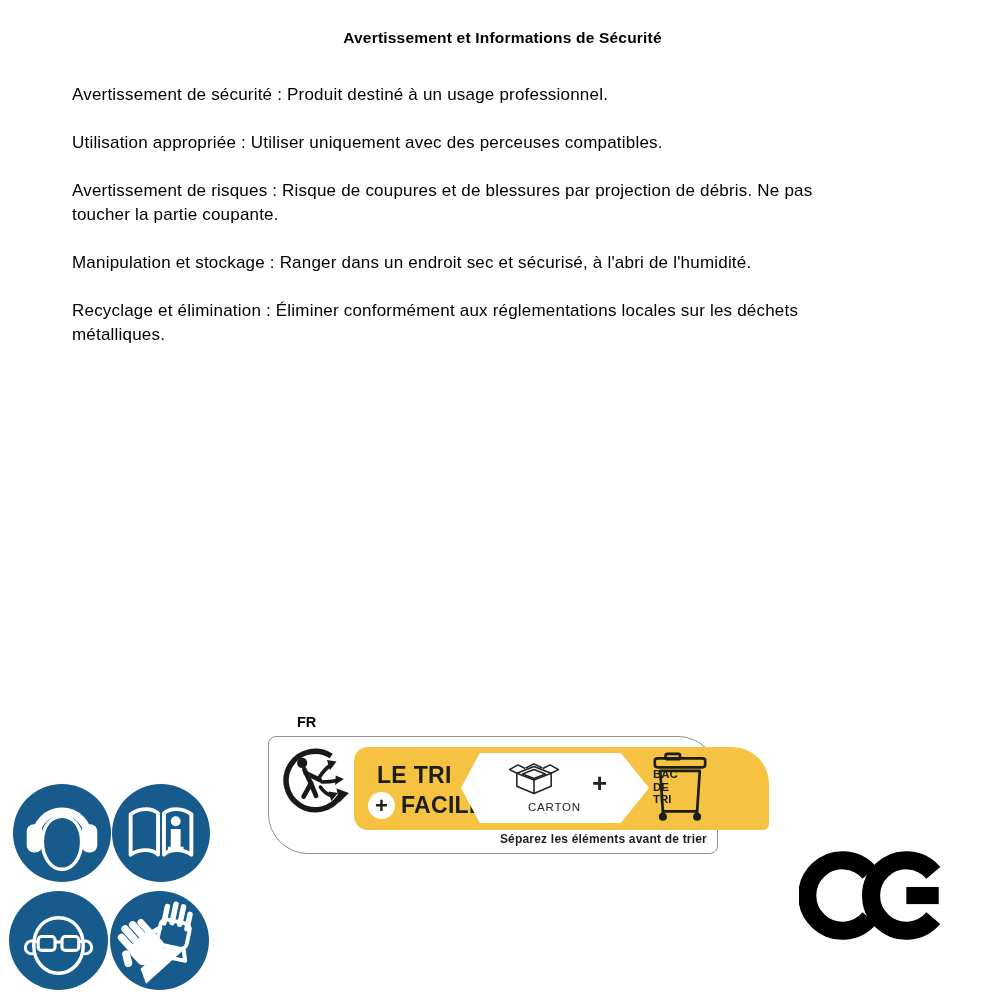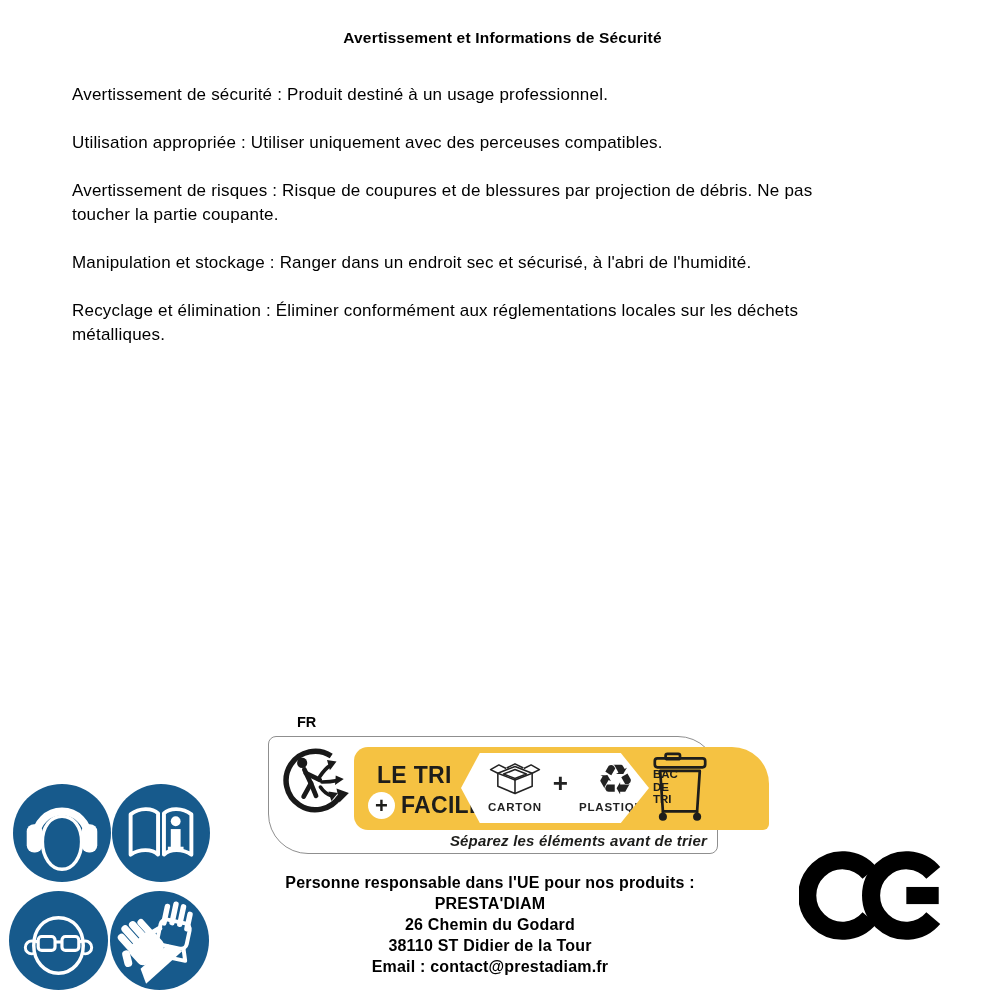--- a/index.html
+++ b/index.html
@@ -44,32 +44,32 @@
     display:flex; align-items:center; justify-content:center;
     font-size:22px; font-weight:900; color:#1d1d1b; line-height:1;
   }
   .tri-headline .facile { font-size:23px; font-weight:800; margin-left:6px; letter-spacing:0.3px; }
   .tri-chevron {
     position:absolute; left:107px; top:6px; width:188px; height:70px; background:#fff;
     clip-path:polygon(0 50%, 10% 0, 85% 0, 100% 50%, 85% 100%, 10% 100%);
     display:flex; align-items:flex-start; padding:6px 0 0 27px; gap:11px;
   }
   .mat-col { display:flex; flex-direction:column; align-items:center; }
-  .mat-col .mat-label { font-size:11.5px; font-weight:700; letter-spacing:0.8px; color:#222; margin-top:0; }
+  .mat-col .mat-label { font-size:11.5px; font-weight:400; letter-spacing:0.8px; color:#222; margin-top:0;margin-left:40px; }
   .carton-svg { width:52px; height:42px; display:block; }
   .mat-plus { font-size:26px; font-weight:900; color:#222; margin-top:9px; }
   .recycle-glyph { font-family:"DejaVu Sans", sans-serif; font-size:42px; line-height:42px; color:#222; }
   .tri-bin { position:absolute; left:299px; top:4px; width:54px; height:74px; }
   .tri-bin svg { position:absolute; inset:0; width:100%; height:100%; }
   .bin-text {
     position:absolute; left:0; top:17px; width:100%; text-align:left;
     font-size:11.5px; font-weight:700; line-height:12.5px; color:#1d1d1b; white-space:pre-line;
   }
   .tri-tagline {
-    position:absolute; right:10px; top:95px; font-size:15px; font-style:italic;
+    position:absolute; right:10px; top:95px; font-size:12px; 
     font-weight:700; color:#1d1d1b; letter-spacing:0.2px;
   }
   
   .resp {
     position:absolute; left:140px; top:872px; width:700px; text-align:center;
     font-size:16px; font-weight:700; line-height:21px; letter-spacing:0.2px;
   }
   
   .ce-mark { position:absolute; left:799px; top:846px; width:148px; height:100px; }
   .ce-mark svg { display:block; width:100%; height:100%; }
@@ -215,27 +215,20 @@
         </svg>
         <div class="bin-text">BAC
 DE
 TRI</div>
       </div>
     </div>
 
     <div class="tri-tagline">Séparez les éléments avant de trier</div>
   </div>
 
-  <div class="resp">
-    <div>Personne responsable dans l'UE pour nos produits :</div>
-    <div>PRESTA'DIAM</div>
-    <div>26 Chemin du Godard</div>
-    <div>38110 ST Didier de la Tour</div>
-    <div>Email : contact@prestadiam.fr</div>
-  </div>
 
   <div class="ce-mark">
     <svg viewBox="0 0 150 105">
       <path d="M 71.3 28.2 A 37 37 0 1 0 71.3 75.8" fill="none" stroke="#000" stroke-width="19"></path>
       <path d="M 138.3 28.2 A 37 37 0 1 0 138.3 75.8" fill="none" stroke="#000" stroke-width="19"></path>
       <rect x="110" y="43" width="34" height="18" fill="#000"></rect>
     </svg>
   </div>
 
 </div>

